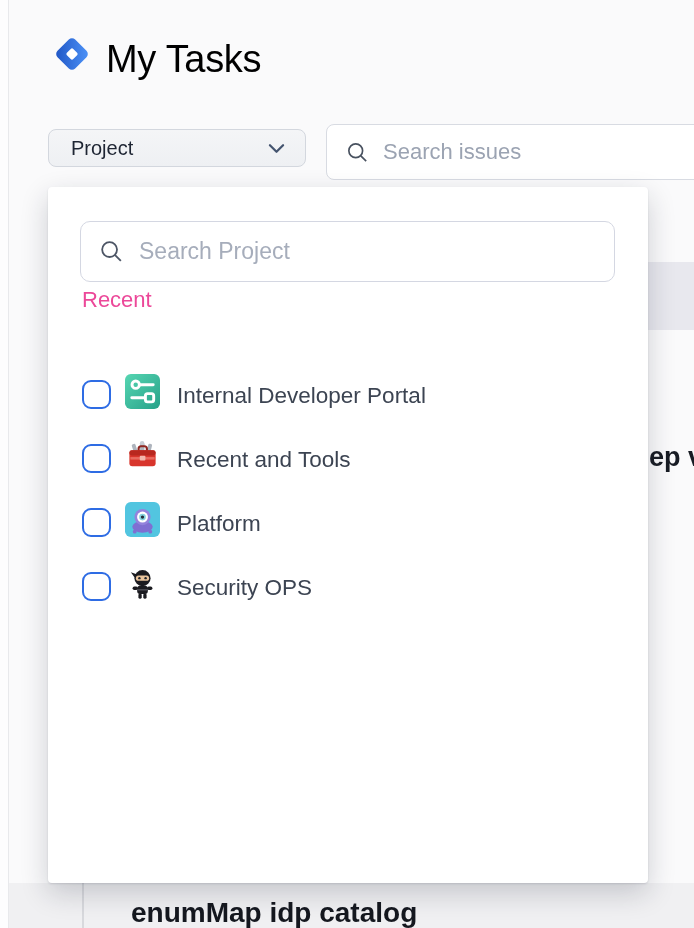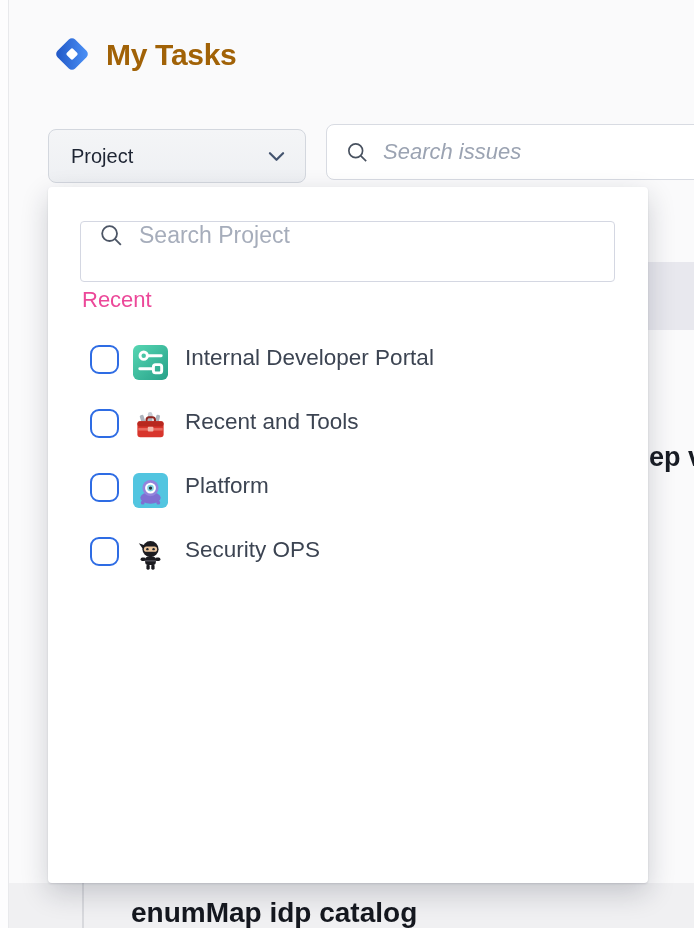--- a/index.html
+++ b/index.html
@@ -10,70 +10,70 @@
     -webkit-font-smoothing:antialiased;
   }
   .abs{position:absolute;}
 
   
   .left-rail{left:0;top:0;width:8px;height:928px;background:#fdfdfe;}
   .left-divider{left:8px;top:0;width:1px;height:928px;background:#e8e9ec;}
 
   
   .logo{left:50px;top:32px;width:44px;height:44px;}
-  .page-title{left:106px;top:38px;font-size:30px;font-weight:700;color:#a16207;letter-spacing:-0.3px;}
+  .page-title{left:106px;top:38px;font-size:38px;font-weight:400;color:#000000;letter-spacing:-0.3px;}
 
   
   .project-btn{
-    left:48px;top:129px;width:258px;height:54px;box-sizing:border-box;
+    left:48px;top:129px;width:258px;height:38px;box-sizing:border-box;
     background:linear-gradient(#f4f5f7,#eef0f3);
     border:1px solid #d3d7de;border-radius:8px;
     display:flex;align-items:center;justify-content:space-between;
     padding:0 18px 0 22px;cursor:pointer;
   }
   .project-btn-label{font-size:20px;color:#1e2533;}
   .search-field{
     box-sizing:border-box;background:#fff;border:1px solid #d8dbe2;border-radius:8px;
     display:flex;align-items:center;gap:13px;
   }
   .issues-search{left:326px;top:124px;width:380px;height:56px;padding:0 16px 0 18px;}
   .search-field input{
     border:none;outline:none;flex:1;min-width:0;background:transparent;
     font-family:"Liberation Sans","DejaVu Sans",sans-serif;
-    font-size:22px;color:#2b3442;padding:0;font-style:italic;
+    font-size:22px;color:#2b3442;padding:0;
   }
   .issues-search input::placeholder{color:#9ba3b2;opacity:1;}
 
   
   .bg-gray-band{left:610px;top:262px;width:84px;height:68px;background:#e8e8ee;}
   .bg-right-text{left:649px;top:442px;font-size:27px;font-weight:700;color:#181c24;white-space:nowrap;}
   .bg-bottom-strip{left:9px;top:883px;width:685px;height:45px;background:#f0f0f2;}
   .bg-bottom-vline{left:82px;top:883px;width:2px;height:45px;background:#d8d9dd;}
   .bg-bottom-text{left:131px;top:893px;font-size:28px;font-weight:700;color:#15181f;white-space:nowrap;line-height:40px;}
 
   
   .dropdown-panel{
     left:48px;top:187px;width:600px;height:696px;background:#fff;border-radius:4px;
     box-shadow:0 1px 2px rgba(25,32,48,0.12),0 10px 28px rgba(25,32,48,0.20);
     z-index:5;
   }
   .project-search{
     position:absolute;left:32px;top:34px;width:535px;height:61px;box-sizing:border-box;
-    background:#fff;border:1.5px solid #d4d7e2;border-radius:4px;
-    display:flex;align-items:flex-start;gap:14px;padding:0 16px 0 17px;
+    background:#fff;border:1.5px solid #d4d7e2;border-radius:10px;
+    display:flex;align-items:center;gap:14px;padding:0 16px 0 17px;
   }
   .project-search input{
     border:none;outline:none;flex:1;min-width:0;background:transparent;
     font-family:"Liberation Sans","DejaVu Sans",sans-serif;
     font-size:23px;color:#2b3442;padding:0;
   }
   .project-search input::placeholder{color:#a6adbb;opacity:1;}
   .section-label{position:absolute;left:34px;top:100px;font-size:22px;color:#ec4899;}
   .rows{position:absolute;left:0;top:158px;width:100%;}
-  .row{height:64px;display:flex;align-items:flex-start;cursor:pointer;padding-left:8px;}
+  .row{height:64px;display:flex;align-items:flex-end;cursor:pointer;}
   .checkbox{
     box-sizing:border-box;margin-left:34px;width:29px;height:29px;border-radius:9px;
     border:2px solid #2e6ce4;background:#fff;flex:0 0 auto;
   }
   .proj-icon{margin-left:14px;width:35px;height:35px;flex:0 0 auto;}
   .row-label{margin-left:17px;font-size:22.5px;color:#3c4452;}
 </style>
 </head>
 <body>
 

